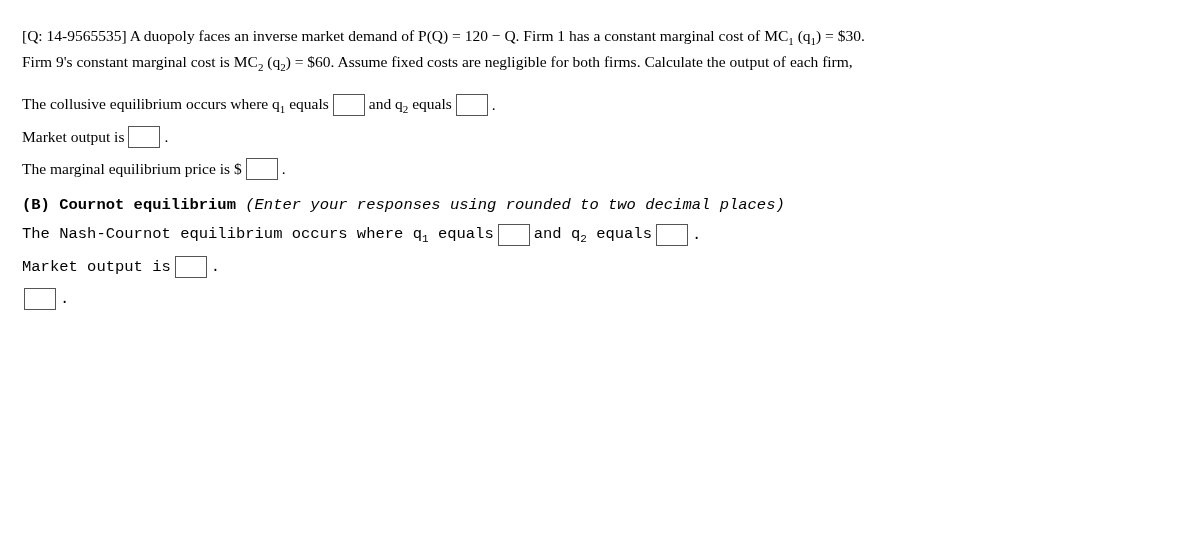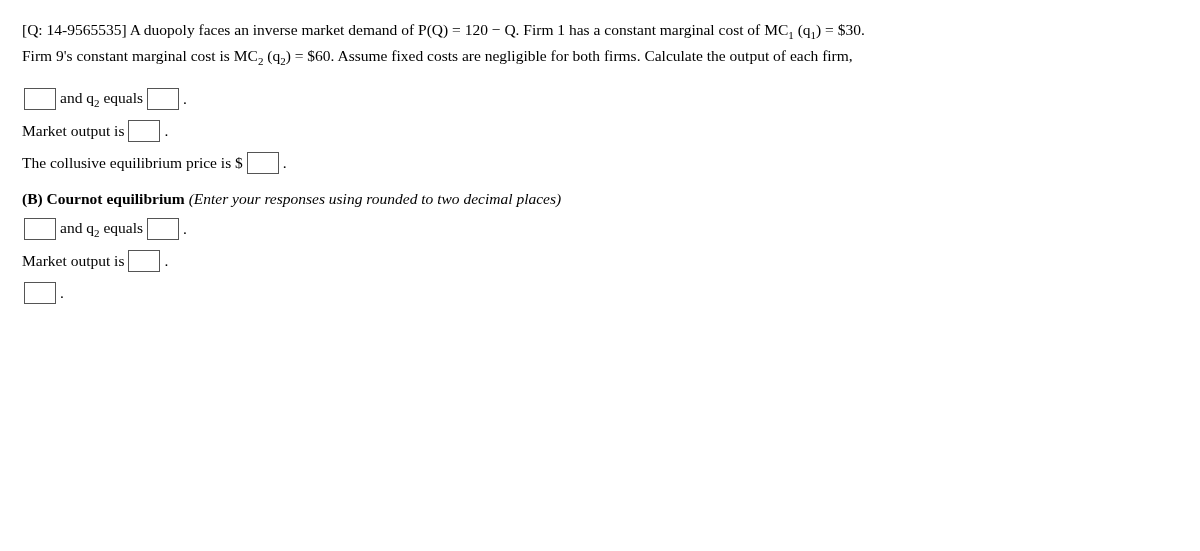--- a/index.html
+++ b/index.html
@@ -9,20 +9,21 @@
       font-size: 16px;
       color: #000;
       padding: 18px 22px;
       width: 1200px;
       min-height: 551px;
     }
     .question-text {
       font-size: 15.5px;
       line-height: 1.55;
       margin-bottom: 18px;
+      margin-top: 6px;
     }
     .section-title {
       font-weight: bold;
       font-size: 15.5px;
       margin-bottom: 10px;
       margin-top: 8px;
     }
     .section-title em {
       font-weight: normal;
       font-style: italic;
@@ -55,45 +56,47 @@
   <span>[Q: 14-9565535]</span>
   <span>A duopoly faces an inverse market demand of P(Q) = 120 − Q.  Firm 1 has a constant marginal cost of MC</span><span><sub>1</sub></span><span> (q<sub>1</sub>) = $30.</span>
   <br>
   <span>Firm 9's constant marginal cost is MC</span><span><sub>2</sub></span><span> (q<sub>2</sub>) = $60.  Assume fixed costs are negligible for both firms.  Calculate the output of each firm,</span>
   <br>
 </div>
 
 <div>
 
   <div class="line">
+    <span>The collusive equilibrium occurs where q<sub>1</sub> equals</span>
     <span class="input-box"></span>
     <span>and q<sub>2</sub> equals</span>
     <span class="input-box"></span>
     <span>.</span>
   </div>
 
   <div class="line">
     <span>Market output is</span>
     <span class="input-box"></span>
     <span>.</span>
   </div>
 
   <div class="line">
-    <span>The collusive equilibrium price is $</span>
+    <span>The marginal equilibrium price is $</span>
     <span class="input-box"></span>
     <span>.</span>
   </div>
 </div>
 
-<div style="margin-top: 16px;">
+<div style="margin-top: 16px; font-family: Liberation Mono, monospace;">
   <div class="section-title">
     <span>(B) Cournot equilibrium</span> <em>(Enter your responses using rounded to two decimal places)</em>
   </div>
 
   <div class="line">
+    <span>The Nash-Cournot equilibrium occurs where q<sub>1</sub> equals</span>
     <span class="input-box"></span>
     <span>and q<sub>2</sub> equals</span>
     <span class="input-box"></span>
     <span>.</span>
   </div>
 
   <div class="line">
     <span>Market output is</span>
     <span class="input-box"></span>
     <span>.</span>

